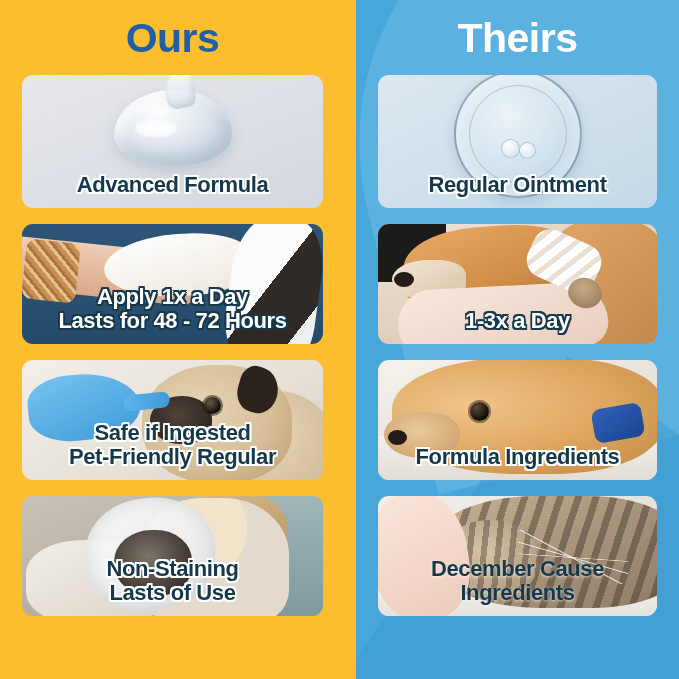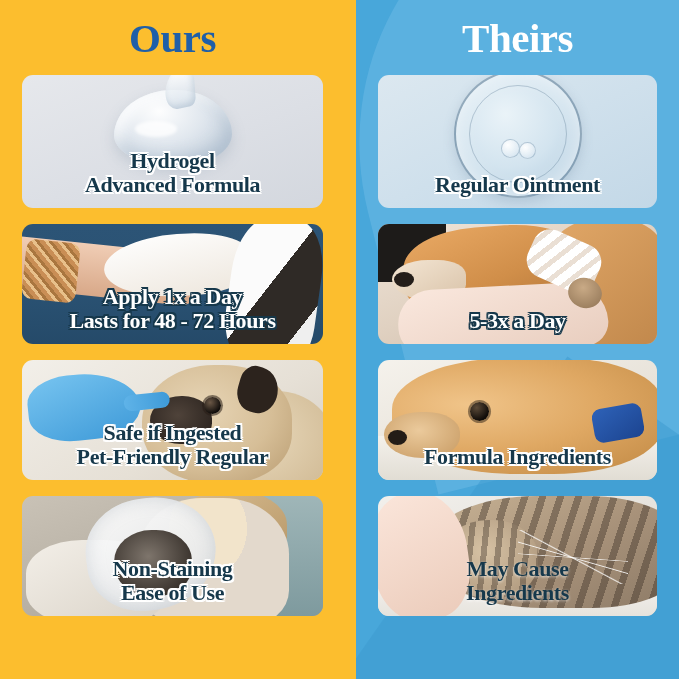--- a/index.html
+++ b/index.html
@@ -19,21 +19,20 @@
     overflow: hidden;
     display: flex;
   }
 
   
   .column {
     position: relative;
     height: 100%;
     box-sizing: border-box;
     overflow: hidden;
-    font-family: Liberation Serif, serif;
   }
   .column.ours {
     width: 345px;
     background: #FCBE2E;
   }
   .column.theirs {
     width: 334px;
     background: #48A7DA;
   }
 
@@ -453,21 +452,20 @@
     <div class="col-inner">
       <h2 class="col-heading ours-heading">Ours</h2>
 
       <div class="card-list">
 
         <div class="card tall">
           <div class="card-photo ph-hydrogel">
             <div class="gel"></div>
           </div>
           <div class="card-caption cap-dark">
-            <span class="ln">Hydrogel</span>
             <span class="ln">Advanced Formula</span>
           </div>
         </div>
 
         <div class="card short">
           <div class="card-photo ph-paw">
             <div class="arm"></div>
             <div class="cuff"></div>
             <div class="pawfur"></div>
             <div class="leg"></div>
@@ -497,21 +495,21 @@
           <div class="card-photo ph-cone">
             <div class="sofa"></div>
             <div class="hair"></div>
             <div class="woman"></div>
             <div class="dogbody"></div>
             <div class="cone"></div>
             <div class="dogface"></div>
           </div>
           <div class="card-caption cap-dark">
             <span class="ln">Non-Staining</span>
-            <span class="ln">Ease of Use</span>
+            <span class="ln">Lasts of Use</span>
           </div>
         </div>
 
       </div>
     </div>
   </div>
 
   <div class="column theirs">
     <div class="diag-wedge"></div>
     <div class="diag-wedge2"></div>
@@ -538,21 +536,21 @@
             <div class="dark"></div>
             <div class="rightfur"></div>
             <div class="shiba"></div>
             <div class="snout"></div>
             <div class="nose"></div>
             <div class="glovehand"></div>
             <div class="wrap"></div>
             <div class="pawtip"></div>
           </div>
           <div class="card-caption cap-light">
-            <span class="ln">5-3x a Day</span>
+            <span class="ln">1-3x a Day</span>
           </div>
         </div>
 
         <div class="card short">
           <div class="card-photo ph-pom">
             <div class="bedding"></div>
             <div class="body"></div>
             <div class="snoutp"></div>
             <div class="nosep"></div>
             <div class="eyep"></div>
@@ -565,21 +563,21 @@
 
         <div class="card short">
           <div class="card-photo ph-cat">
             <div class="sheet"></div>
             <div class="catbody"></div>
             <div class="catface"></div>
             <div class="whisk"></div>
             <div class="hand"></div>
           </div>
           <div class="card-caption cap-plain">
-            <span class="ln">May Cause</span>
+            <span class="ln">December Cause</span>
             <span class="ln">Ingredients</span>
           </div>
         </div>
 
       </div>
     </div>
   </div>
 
 </div>
 

